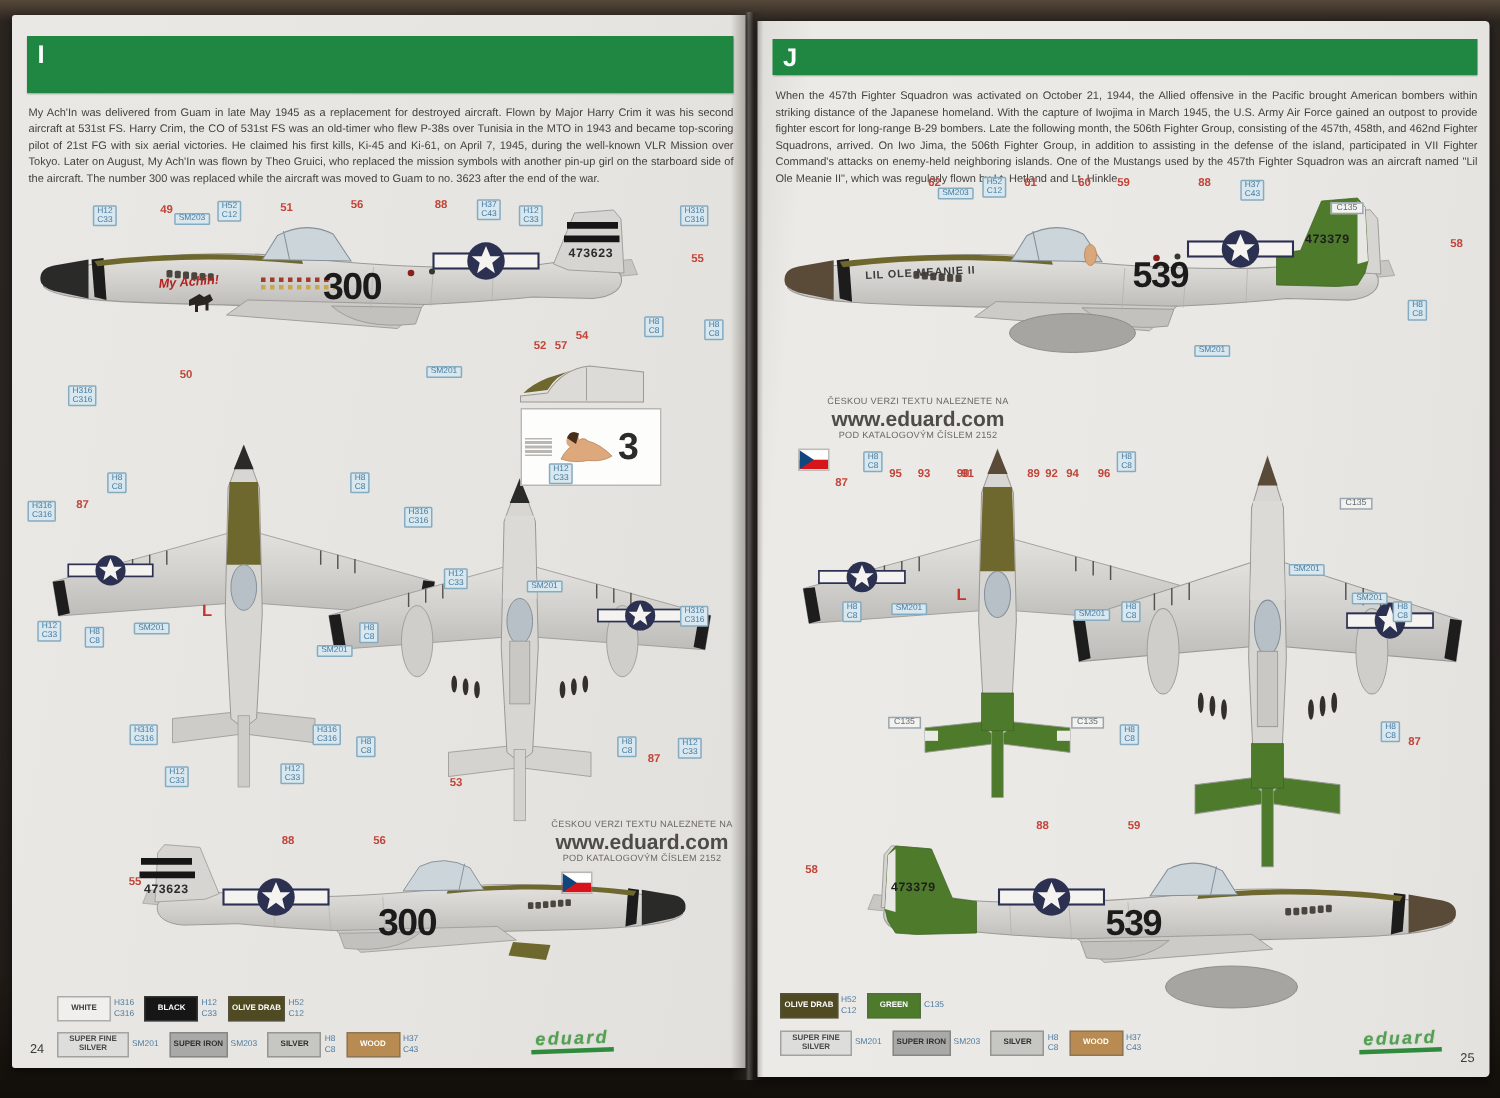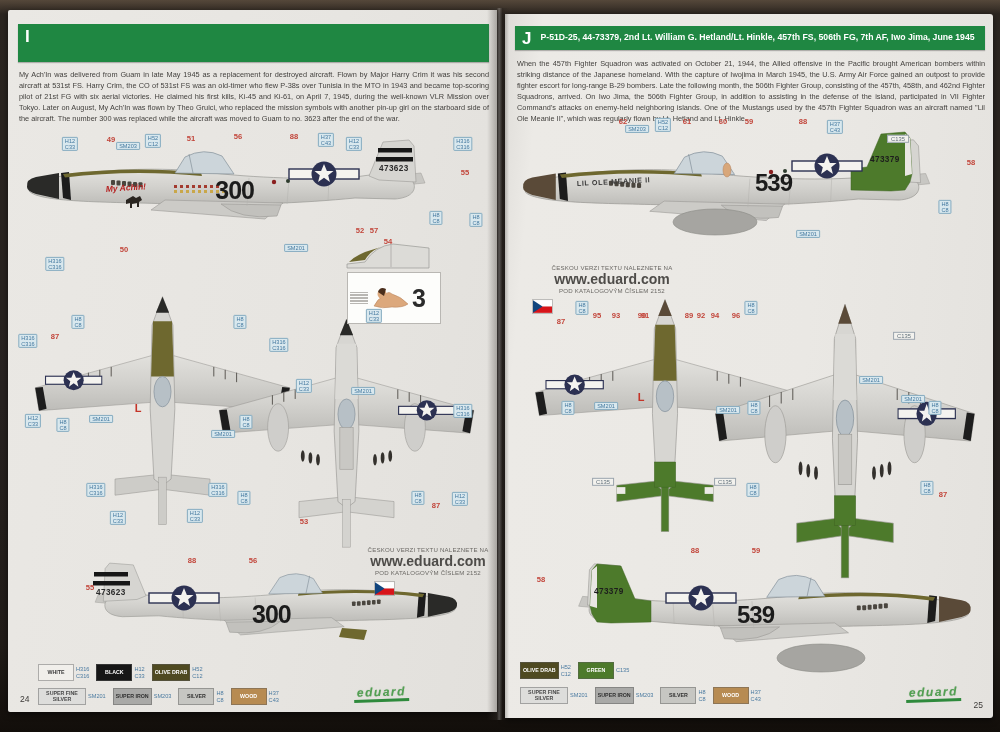--- a/index.html
+++ b/index.html
@@ -257,21 +257,21 @@
         <span class="co co-p" style="left: 318px; top: 130px;">H37<br>C43</span>
         <span class="co co-p" style="left: 346px; top: 134px;">H12<br>C33</span>
         <span class="co co-p" style="left: 455px; top: 134px;">H316<br>C316</span>
         <span class="co co-r" style="left: 457px; top: 163px;">55</span>
         <span class="co co-p" style="left: 428px; top: 208px;">H8<br>C8</span>
         <span class="co co-p" style="left: 288px; top: 238px;">SM201</span>
         <span class="co co-r" style="left: 116px; top: 240px;">50</span>
         <span class="co co-p" style="left: 47px; top: 254px;">H316<br>C316</span>
         <span class="co co-r" style="left: 352px; top: 221px;">52</span>
         <span class="co co-r" style="left: 366px; top: 221px;">57</span>
-        <span class="co co-r" style="left: 380px; top: 232px;">54</span>
+        <span class="co co-r" style="left: 380px; top: 214px;">54</span>
         <span class="co co-p" style="left: 468px; top: 210px;">H8<br>C8</span>
         <span class="co co-p" style="left: 366px; top: 306px;">H12<br>C33</span>
         <span class="co co-p" style="left: 70px; top: 312px;">H8<br>C8</span>
         <span class="co co-r" style="left: 47px; top: 327px;">87</span>
         <span class="co co-p" style="left: 20px; top: 331px;">H316<br>C316</span>
         <span class="co co-p" style="left: 232px; top: 312px;">H8<br>C8</span>
         <span class="co co-p" style="left: 271px; top: 335px;">H316<br>C316</span>
         <span class="co co-p" style="left: 296px; top: 376px;">H12<br>C33</span>
         <span class="co co-p" style="left: 25px; top: 411px;">H12<br>C33</span>
         <span class="co co-p" style="left: 55px; top: 415px;">H8<br>C8</span>
@@ -292,21 +292,20 @@
         <span class="co co-p" style="left: 452px; top: 489px;">H12<br>C33</span>
         <span class="co co-r" style="left: 82px; top: 578px;">55</span>
         <span class="co co-r" style="left: 184px; top: 551px;">88</span>
         <span class="co co-r" style="left: 245px; top: 551px;">56</span>
       </div>
   </div>
 
   <div class="page" id="page-right">
     <div class="hdr" style="left:10px;top:12px;width:470px;min-height:24px;align-items:center;">
       <span class="hdr-marker" style="padding-top:0;">J</span>
-      <span class="hdr-title" style="padding:3px 4px 3px 2px;">P-51D-25, 44-73379, 2nd Lt. William G. Hetland/Lt. Hinkle, 457th FS, 506th FG, 7th AF, Iwo Jima, June 1945</span>
     </div>
     <div class="para" style="left:12px;top:44px;width:468px;">When the 457th Fighter Squadron was activated on October 21, 1944, the Allied offensive in the Pacific brought American bombers within striking distance of the Japanese homeland. With the capture of Iwojima in March 1945, the U.S. Army Air Force gained an outpost to provide fighter escort for long-range B-29 bombers. Late the following month, the 506th Fighter Group, consisting of the 457th, 458th, and 462nd Fighter Squadrons, arrived. On Iwo Jima, the 506th Fighter Group, in addition to assisting in the defense of the island, participated in VII Fighter Command's attacks on enemy-held neighboring islands. One of the Mustangs used by the 457th Fighter Squadron was an aircraft named "Lil Ole Meanie II", which was regularly flown by Lt. Hetland and Lt. Hinkle.</div>
 
     <svg class="art" style="left:10px;top:100px;" width="470" height="150" viewBox="0 0 470 150">
       <g transform="translate(4,8)">
         <use href="#m-side" style="--glare:#6e682f;--fin:#d6d5d1;--spin:#5a4a38"></use>
         <ellipse cx="196" cy="100" rx="42" ry="13" fill="#a6a5a1" stroke="#8a8985" stroke-width="0.6"></ellipse>
         <polygon points="332,47 348,45 362,12 386,10 391,16 393,52 391,60 386,68 372,69 332,68" fill="#4d7a2b" stroke="#3f6523" stroke-width="0.5"></polygon>
         <polygon points="386,12 391,16 393,52 386,54" fill="#e9e7e3"></polygon>
         <text x="351" y="40" font-size="8.2" font-weight="bold" fill="#1d1d1d" letter-spacing="0.4">473379</text>

